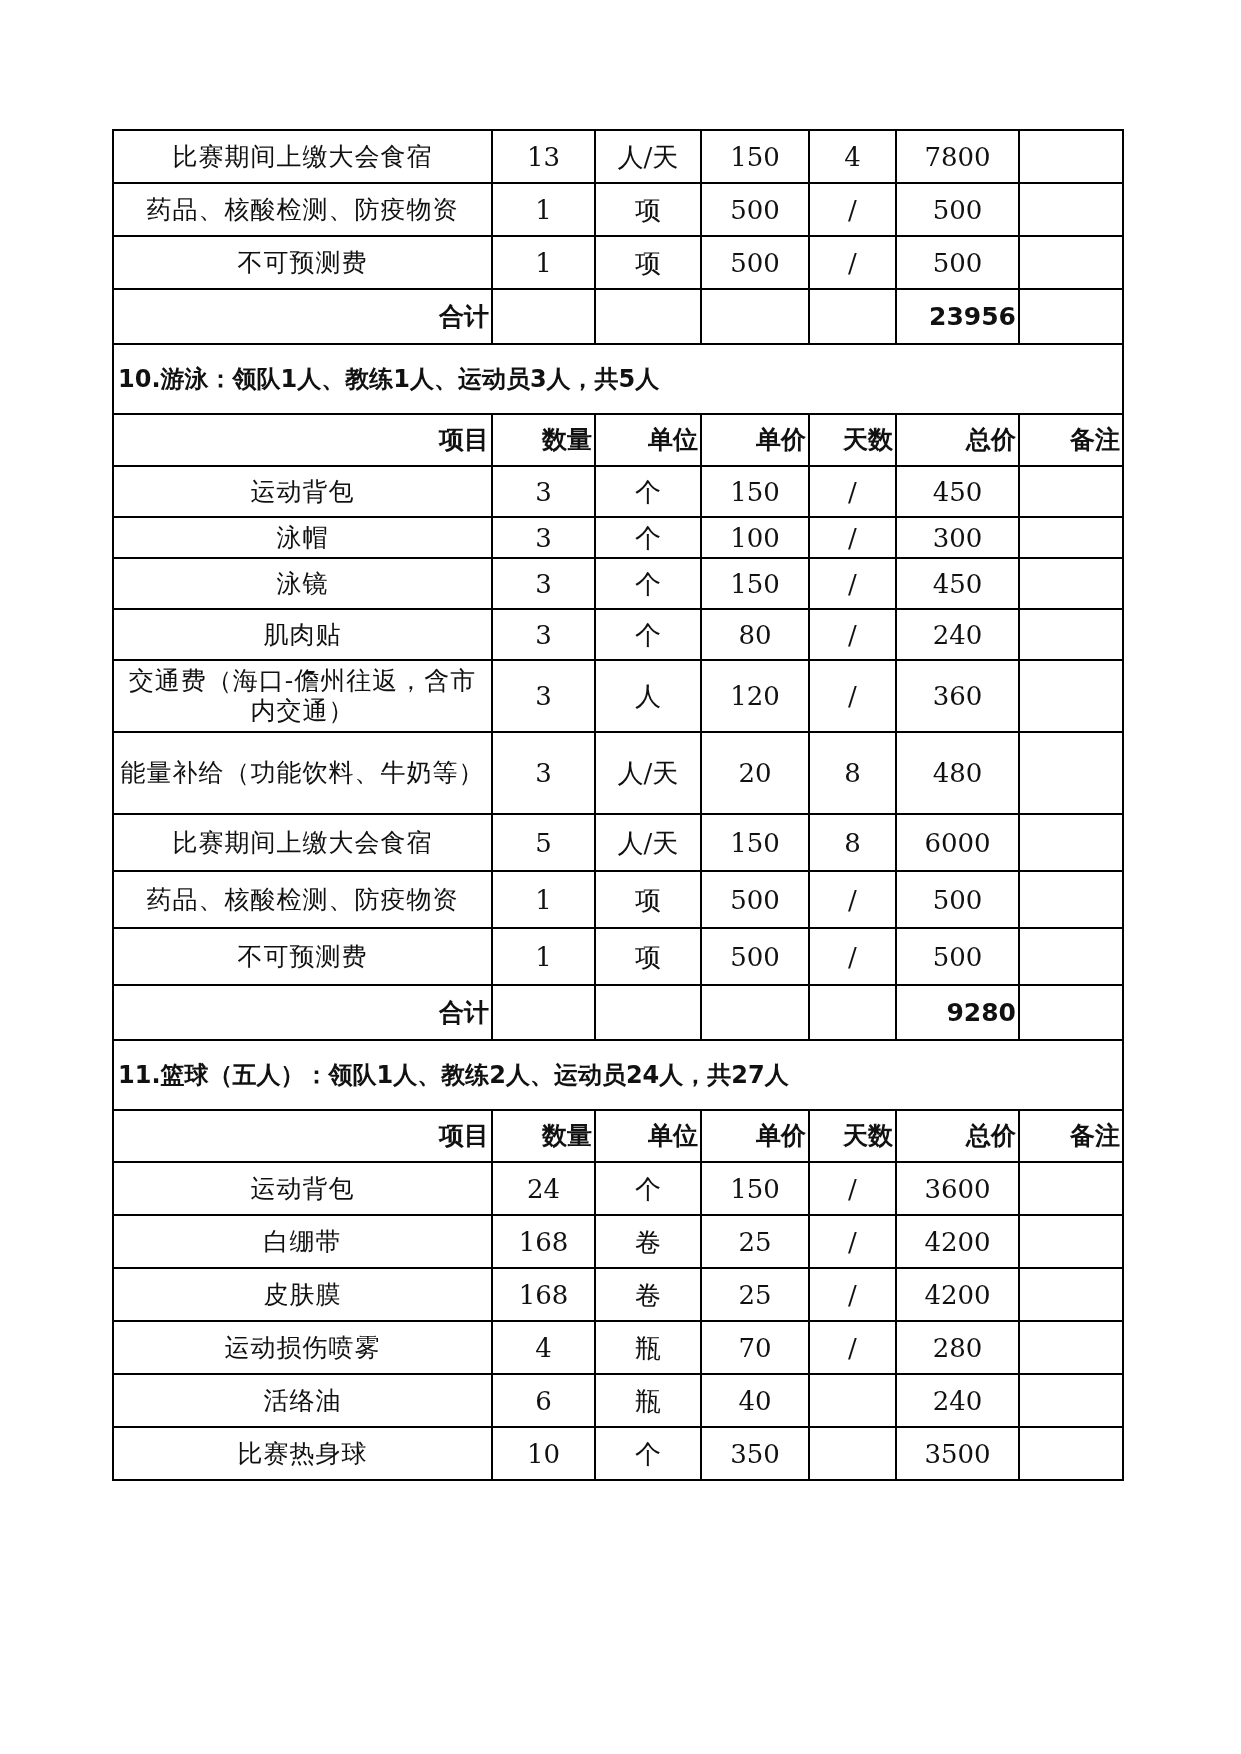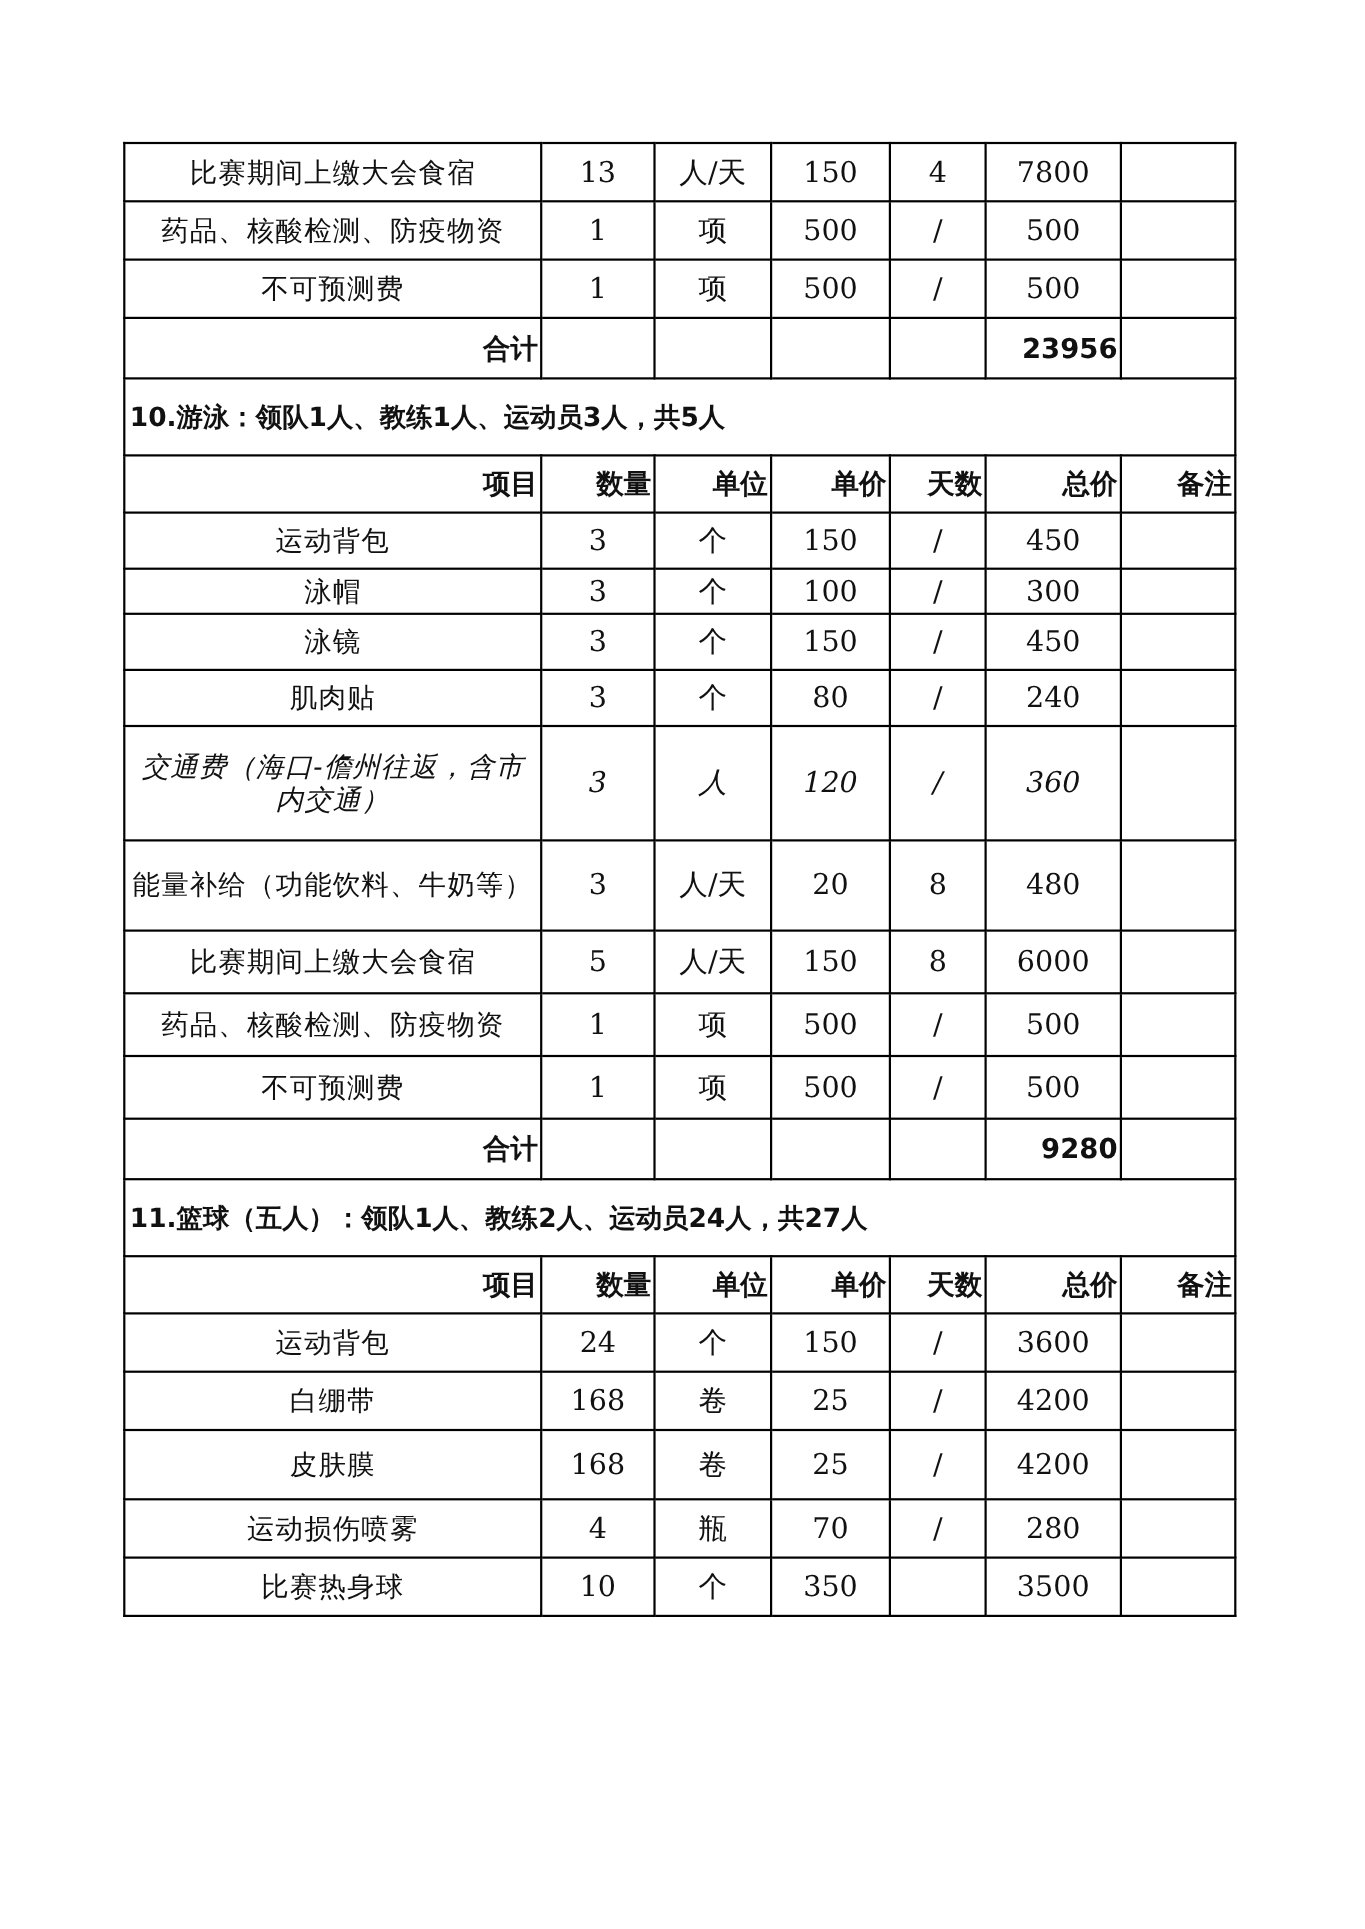--- a/index.html
+++ b/index.html
@@ -120,21 +120,21 @@
       </tr>
       <tr style="height: 51px; margin-top: 36px;">
         <td class="name">肌肉贴</td>
         <td class="num">3</td>
         <td class="num">个</td>
         <td class="num">80</td>
         <td class="num">/</td>
         <td class="num">240</td>
         <td></td>
       </tr>
-      <tr style="height: 104px; font-style: italic;">
+      <tr style="height: 72px;">
         <td class="name">交通费（海口-儋州往返，含市内交通）</td>
         <td class="num">3</td>
         <td class="num">人</td>
         <td class="num">120</td>
         <td class="num">/</td>
         <td class="num">360</td>
         <td></td>
       </tr>
       <tr style="height: 82px;">
         <td class="name">能量补给（功能饮料、牛奶等）</td>
@@ -204,39 +204,48 @@
       </tr>
       <tr style="height: 53px;">
         <td class="name">白绷带</td>
         <td class="num">168</td>
         <td class="num">卷</td>
         <td class="num">25</td>
         <td class="num">/</td>
         <td class="num">4200</td>
         <td></td>
       </tr>
-      <tr style="height: 63px;">
+      <tr style="height: 53px;">
         <td class="name">皮肤膜</td>
         <td class="num">168</td>
         <td class="num">卷</td>
         <td class="num">25</td>
         <td class="num">/</td>
         <td class="num">4200</td>
         <td></td>
       </tr>
       <tr style="height: 53px;">
         <td class="name">运动损伤喷雾</td>
         <td class="num">4</td>
         <td class="num">瓶</td>
         <td class="num">70</td>
         <td class="num">/</td>
         <td class="num">280</td>
         <td></td>
       </tr>
       <tr style="height: 53px;">
+        <td class="name">活络油</td>
+        <td class="num">6</td>
+        <td class="num">瓶</td>
+        <td class="num">40</td>
+        <td class="num"></td>
+        <td class="num">240</td>
+        <td></td>
+      </tr>
+      <tr style="height: 53px;">
         <td class="name">比赛热身球</td>
         <td class="num">10</td>
         <td class="num">个</td>
         <td class="num">350</td>
         <td class="num"></td>
         <td class="num">3500</td>
         <td></td>
       </tr>
     </tbody>
 </table>

